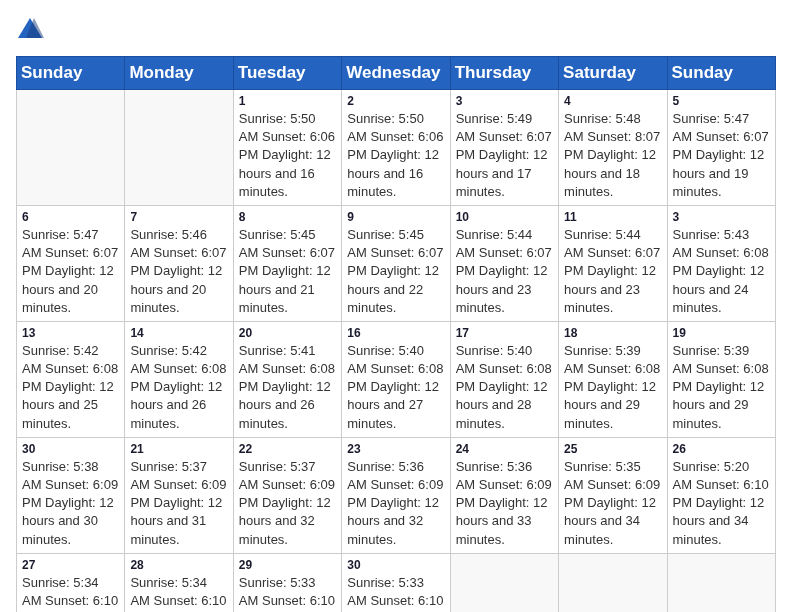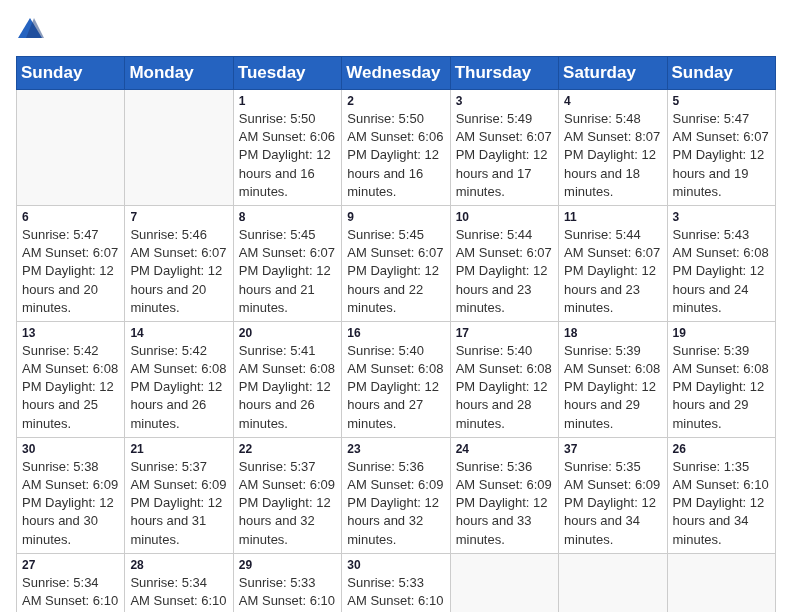--- a/index.html
+++ b/index.html
@@ -275,28 +275,28 @@
 Sunset: 6:09 PM
 Daylight: 12 hours and 32 minutes.</div>
         </td>
         <td>
           <div class="day-number">24</div>
           <div class="day-info">Sunrise: 5:36 AM
 Sunset: 6:09 PM
 Daylight: 12 hours and 33 minutes.</div>
         </td>
         <td>
-          <div class="day-number">37</div>
+          <div class="day-number">25</div>
           <div class="day-info">Sunrise: 5:35 AM
 Sunset: 6:09 PM
 Daylight: 12 hours and 34 minutes.</div>
         </td>
         <td>
           <div class="day-number">26</div>
-          <div class="day-info">Sunrise: 1:35 AM
+          <div class="day-info">Sunrise: 5:20 AM
 Sunset: 6:10 PM
 Daylight: 12 hours and 34 minutes.</div>
         </td>
       </tr>
       <tr class="week-row">
         <td>
           <div class="day-number">27</div>
           <div class="day-info">Sunrise: 5:34 AM
 Sunset: 6:10 PM
 Daylight: 12 hours and 35 minutes.</div>

